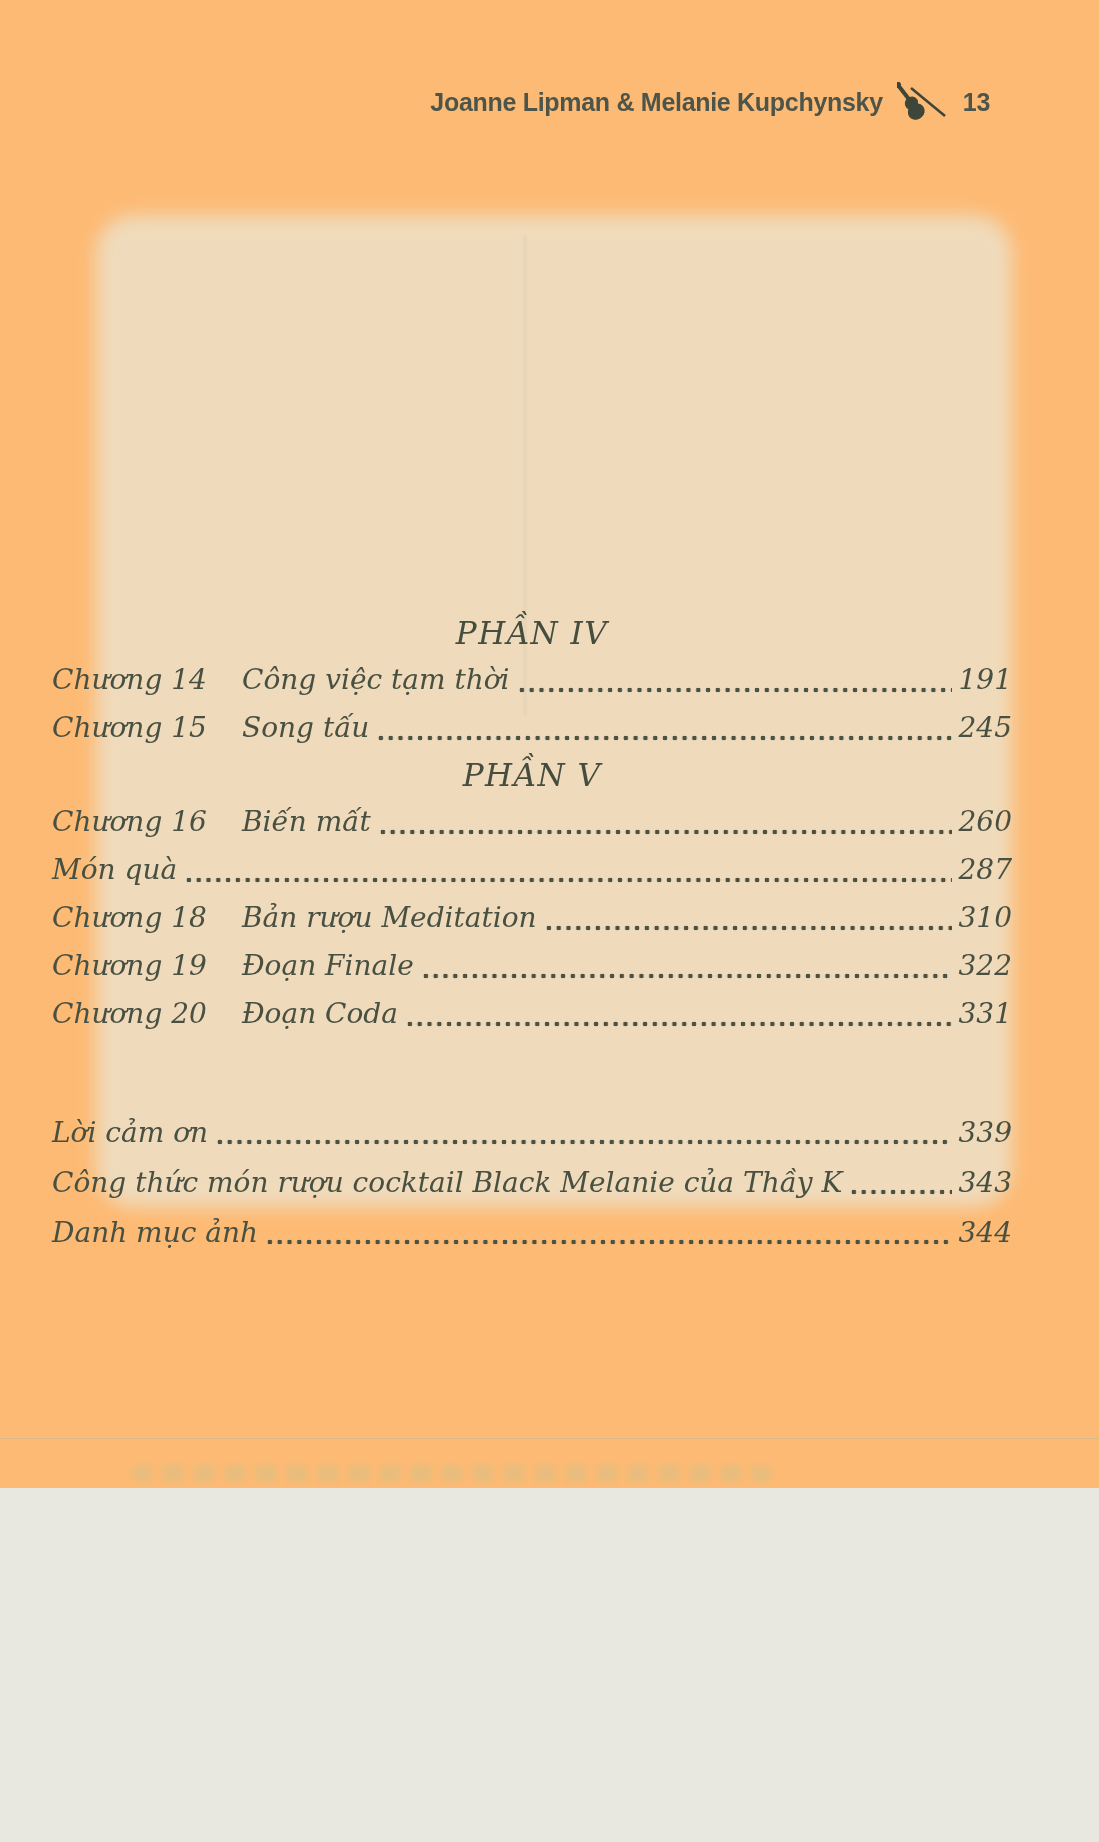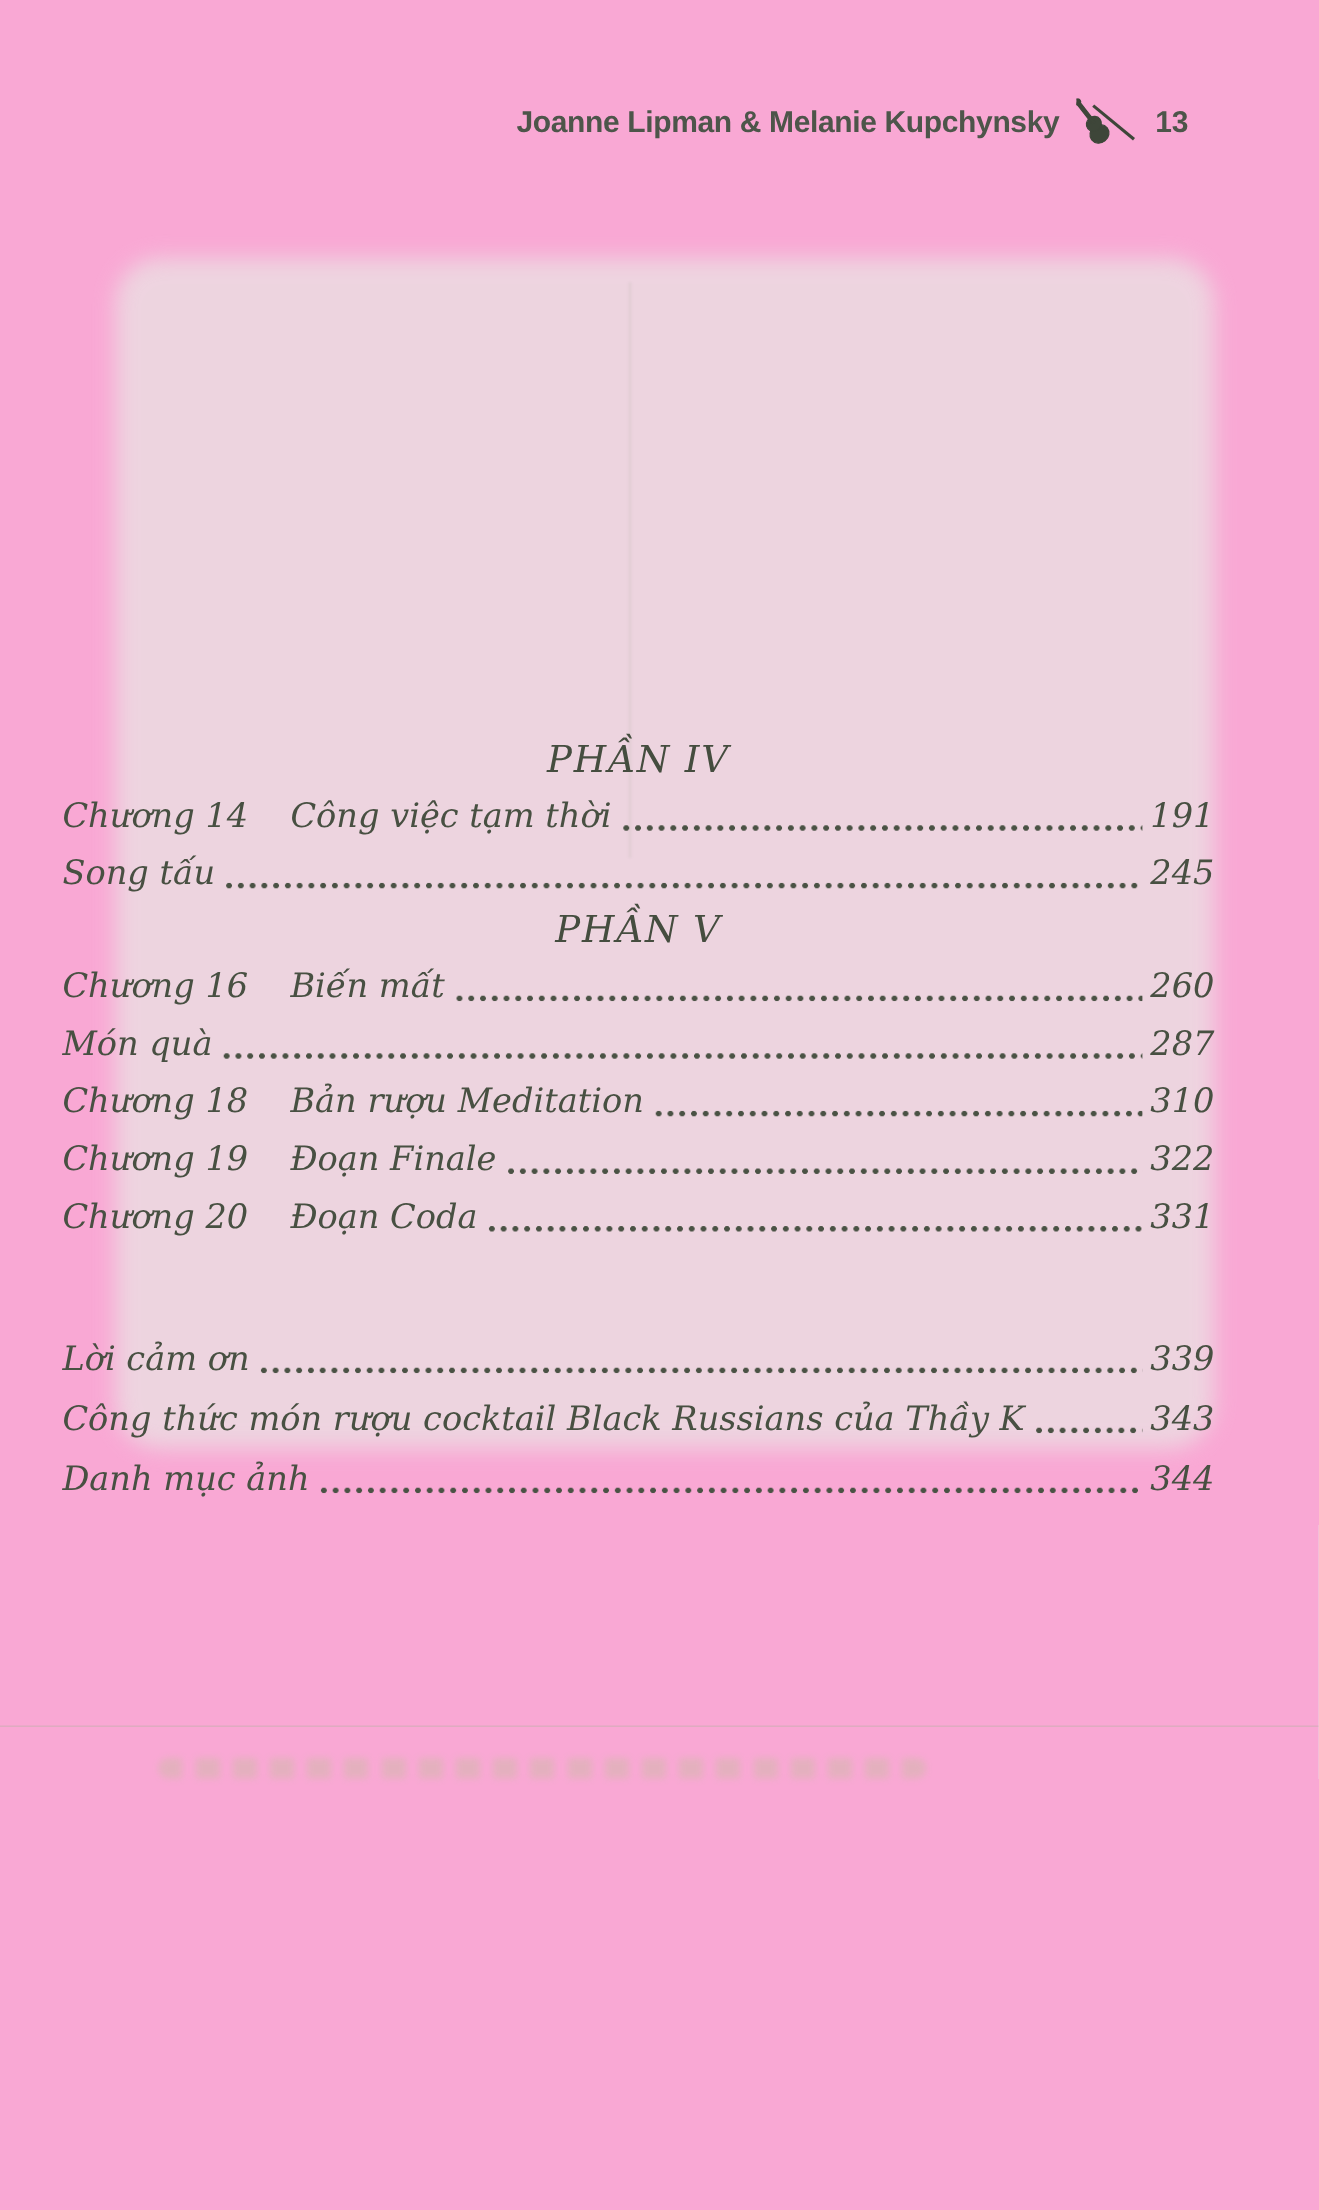--- a/index.html
+++ b/index.html
@@ -1,19 +1,19 @@
 <!DOCTYPE html>
 <html><head>
 <meta charset="utf-8">
 <style>
   html,body{margin:0;padding:0;background:#e8e8e0;}
   .page{
     position:relative;
-    width:1099px;height:1842px;
-    background:#f9a8d4;
+    width:1099px;height:1488px;
+    background:#fdba74;
     overflow:hidden;
     font-family:"DejaVu Serif", serif;
     color:#485042;
   }
   
   .ghost-panel{
     position:absolute;left:96px;top:215px;width:916px;height:992px;
     background:#e7efe7;opacity:.62;border-radius:38px;
     filter:blur(9px);
     pointer-events:none;
@@ -105,20 +105,21 @@
 
     <div class="section-heading">PHẦN IV</div>
 
     <div class="toc-row">
       <span class="chapter-label">Chương 14</span>
       <span class="entry-title">Công việc tạm thời</span>
       <span class="dot-leader"></span>
       <span class="entry-page">191</span>
     </div>
     <div class="toc-row">
+      <span class="chapter-label">Chương 15</span>
       <span class="entry-title">Song tấu</span>
       <span class="dot-leader"></span>
       <span class="entry-page">245</span>
     </div>
 
     <div class="section-heading" style="">PHẦN V</div>
 
     <div class="toc-row">
       <span class="chapter-label">Chương 16</span>
       <span class="entry-title">Biến mất</span>
@@ -150,21 +151,21 @@
     </div>
 
     <div class="backmatter-gap"></div>
 
     <div class="toc-row back-row">
       <span class="entry-title">Lời cảm ơn</span>
       <span class="dot-leader"></span>
       <span class="entry-page">339</span>
     </div>
     <div class="toc-row back-row">
-      <span class="entry-title">Công thức món rượu cocktail Black Russians của Thầy K</span>
+      <span class="entry-title">Công thức món rượu cocktail Black Melanie của Thầy K</span>
       <span class="dot-leader"></span>
       <span class="entry-page">343</span>
     </div>
     <div class="toc-row back-row">
       <span class="entry-title">Danh mục ảnh</span>
       <span class="dot-leader"></span>
       <span class="entry-page">344</span>
     </div>
 
   </div>

